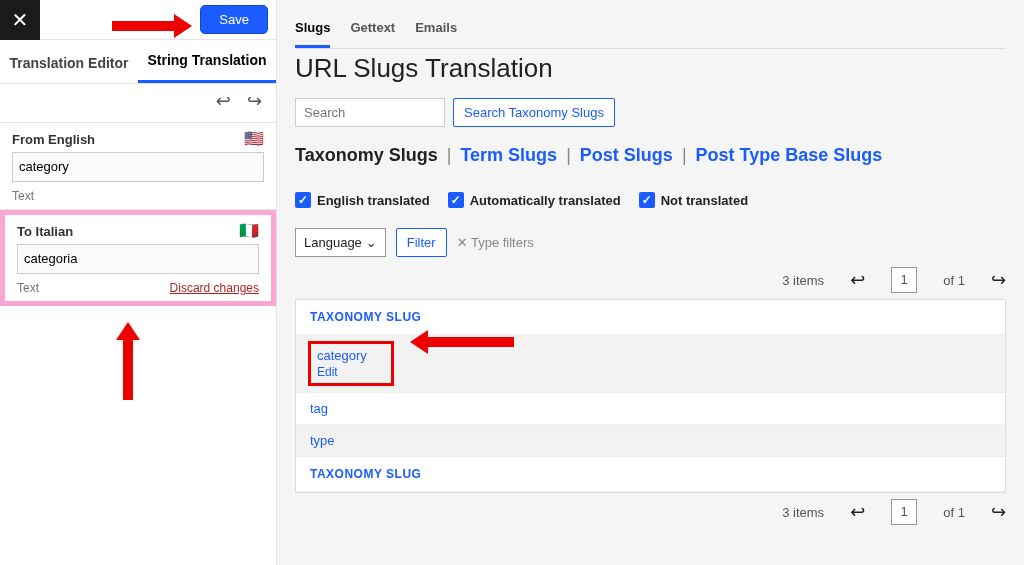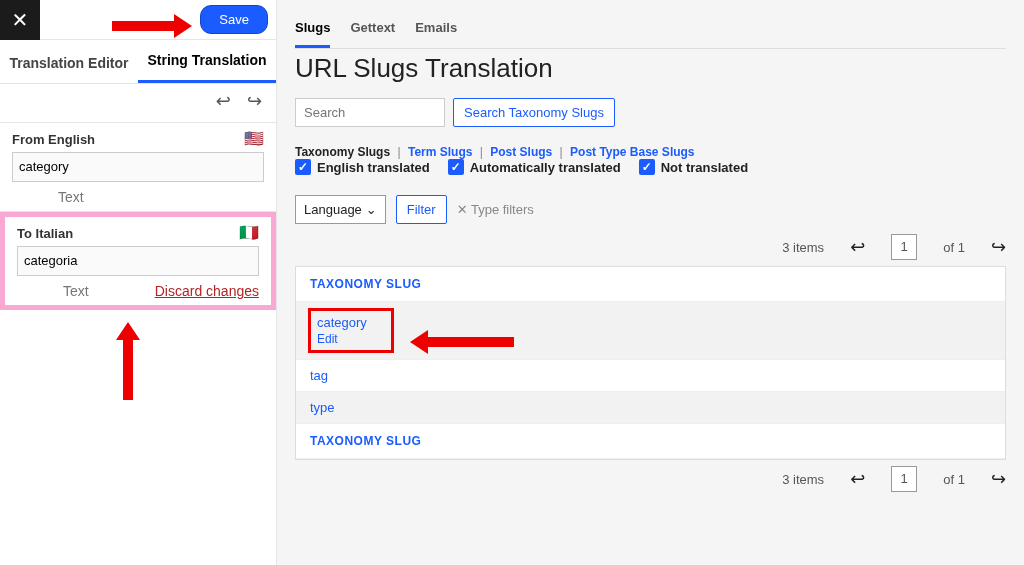--- a/index.html
+++ b/index.html
@@ -5,48 +5,48 @@
 * { box-sizing: border-box; margin: 0; padding: 0; }
 body { font-family: -apple-system, "Segoe UI", Arial, sans-serif; font-size: 13px; color: #222; background: #fff; width: 1024px; height: 565px; overflow: hidden; }
 .app { display: flex; height: 100%; }
 .left { width: 277px; border-right: 1px solid #e5e5e5; display: flex; flex-direction: column; }
 .right { flex: 1; background: #f5f5f5; padding: 10px 18px 20px 18px; overflow: auto; }
 
 
 .topbar { display: flex; align-items: center; height: 40px; border-bottom: 1px solid #e5e5e5; }
 .closebox { width: 40px; height: 40px; background: #1b1b1b; color: #fff; display: flex; align-items: center; justify-content: center; font-size: 20px; cursor: pointer; }
 .spacer { flex: 1; }
-.save-btn { background: #1a5cff; color: #fff; border: 1px solid #1247c8; padding: 6px 18px; font-size: 13px; cursor: pointer; margin-right: 8px; border-radius: 11px; }
+.save-btn { background: #1a5cff; color: #fff; border: 1px solid #1247c8; padding: 6px 18px; font-size: 13px; cursor: pointer; margin-right: 8px; border-radius: 5px; }
 
 .tabs-left { display: flex; border-bottom: 1px solid #e5e5e5; align-items: flex-end; }
 .tab-l { flex: 1; text-align: center; padding: 12px 4px; font-weight: 700; color: #444; cursor: pointer; font-size: 14px; }
 .tab-l.active { color: #000; border-bottom: 3px solid #1a5cff; }
 
 .undo-row { display: flex; justify-content: flex-end; gap: 16px; padding: 6px 14px 10px; border-bottom: 1px solid #e5e5e5; color: #555; font-size: 18px; }
 
 .lang-block { padding: 8px 12px 6px; border-bottom: 1px solid #e5e5e5; }
 .lang-head { display: flex; align-items: center; font-weight: 700; color: #333; margin-bottom: 5px; }
 .flag { margin-left: auto; font-size: 16px; line-height: 1; }
 .txtbox { width: 100%; border: 1px solid #ccc; background: #fafafa; padding: 6px; font-size: 13px; resize: none; height: 30px; font-family: inherit; }
-.subrow { display: flex; justify-content: space-between; color: #777; font-size: 14px; margin-top: 4px; margin-left: 46px; }
+.subrow { display: flex; justify-content: space-between; color: #777; font-size: 12px; margin-top: 4px; }
 .discard { color: #b32424; text-decoration: underline; cursor: pointer; }
 
 .lang-block.highlight { border: 5px solid #f9a8d4; }
 
 
 .rtabs { display: flex; gap: 20px; border-bottom: 1px solid #ddd; margin-bottom: 0; }
 .rtab { padding: 10px 0; font-weight: 700; color: #555; cursor: pointer; }
 .rtab.active { color: #000; border-bottom: 3px solid #1a5cff; }
 
 .h1 { font-size: 26px; font-weight: 400; color: #222; margin: 4px 0 14px; }
 .search-row { display: flex; gap: 8px; margin-bottom: 18px; }
 .search-inp { width: 150px; padding: 6px 8px; border: 1px solid #ccc; background: #fff; font-size: 13px; }
 .btn-outline { border: 1px solid #1a5cff; color: #1a5cff; background: #fff; padding: 6px 10px; cursor: pointer; font-size: 13px; border-radius: 2px; }
 
-.slug-nav { margin-bottom: 0; font-size: 12px; }
+.slug-nav { margin-bottom: 26px; font-size: 18px; }
 .slug-nav .grp { font-weight: 700; color: #222; }
 .slug-nav a { color: #1a5cff; font-weight: 700; text-decoration: none; cursor: pointer; }
 .sep { color: #888; margin: 0 4px; }
 
 .filter-row { display: flex; align-items: center; gap: 18px; margin-bottom: 10px; }
 .chk { display: flex; align-items: center; gap: 6px; font-weight: 700; color: #222; }
 .chkbox { width: 16px; height: 16px; background: #1a5cff; border-radius: 2px; display: inline-flex; align-items: center; justify-content: center; color: #fff; font-size: 12px; }
 
 .filter-row2 { display: flex; align-items: center; gap: 10px; margin-bottom: 10px; margin-top: 20px; }
 .sel { border: 1px solid #999; padding: 6px 8px; background: #fff; cursor: pointer; display: inline-flex; align-items: center; gap: 4px; }

